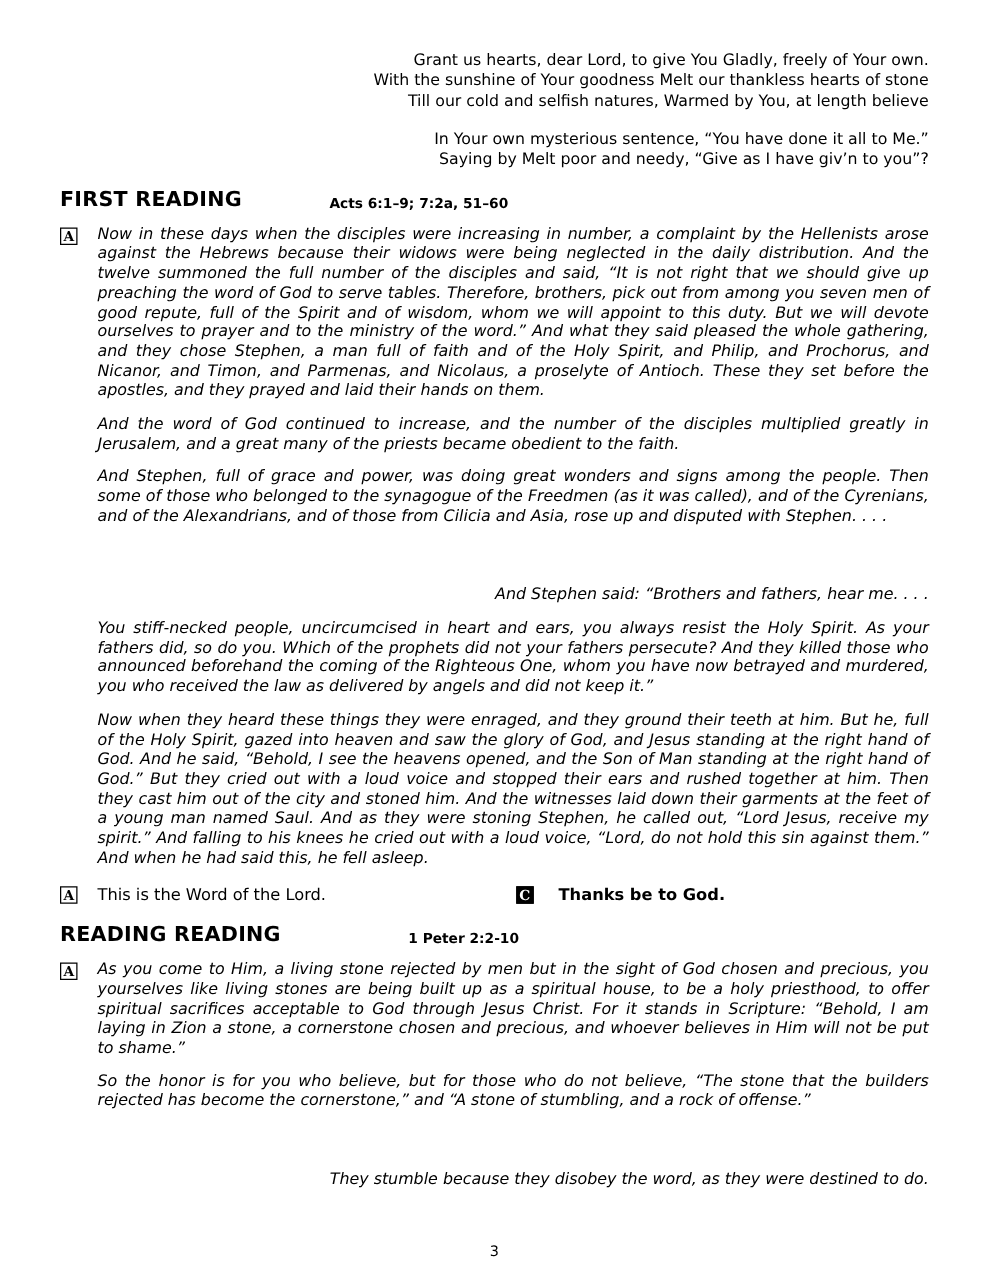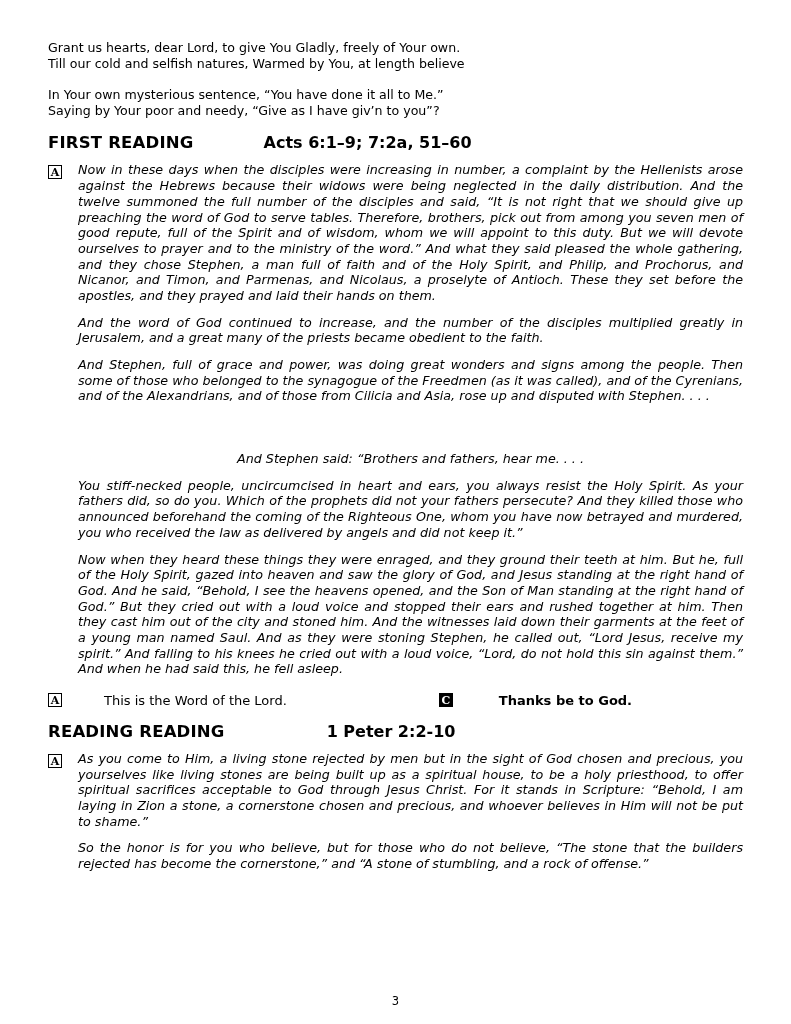--- a/index.html
+++ b/index.html
@@ -17,21 +17,21 @@
   .page {
     width: 791px;
     height: 1024px;
     box-sizing: border-box;
     padding: 40px 48px 20px 48px;
     position: relative;
   }
 
   
   .hymn {
-    text-align: left;
+    text-align: right;
     font-size: 12.6px;
     line-height: 1.30;
     margin: 0 auto;
     width: 100%;
   }
   .hymn .stanza {
     margin: 0 0 14px 0;
   }
   .hymn .line {
     white-space: pre-wrap;
@@ -44,21 +44,21 @@
     margin: 14px 0 10px 0;
   }
   .section-title {
     font-weight: bold;
     font-size: 16.5px;
     letter-spacing: 0.2px;
     white-space: nowrap;
   }
   .section-ref {
     font-weight: bold;
-    font-size: 16px;
+    font-size: 11px;
     margin-left: 70px;
   }
   .section-ref.epistle {
     margin-left: 102px;
   }
 
   
   .speaker-box {
     display: inline-block;
     border: 1.3px solid #000;
@@ -95,36 +95,35 @@
   p.para {
     margin: 0 0 11px 0;
     font-size: 12.7px;
     line-height: 1.235;
     text-align: justify;
     -webkit-hyphens: none;
     hyphens: none;
     font-style: italic;
   }
   p.para.last { margin-bottom: 0; }
-  p.para.noj { text-align: center; margin-top: 47px; }
+  p.para.noj { text-align: right; margin-top: 47px; }
 
   
   .response-line {
     display: flex;
     align-items: baseline;
     margin: 16px 0 12px 0;
     font-size: 13px;
   }
   .response-line .resp-marker {
     width: 30px;
     flex: 0 0 auto;
   }
   .response-line .resp-text {
     flex: 0 0 auto;
-    margin-left: 26px;
   }
   .response-line .resp-gap {
     flex: 0 0 auto;
     width: 152px;
   }
   .response-line .resp-marker2 {
     width: 34px;
     flex: 0 0 auto;
   }
   .response-line .resp-bold {
@@ -147,25 +146,26 @@
   }
 </style>
 </head>
 <body>
 
 <div class="page">
 
   <div class="hymn">
     <div class="stanza">
       <div class="line">Grant us hearts, dear Lord, to give You Gladly, freely of Your own.</div>
+      <div class="line">With the sunshine of Your goodness Melt our thankless hearts of stone</div>
       <div class="line">Till our cold and selfish natures, Warmed by You, at length believe</div>
     </div>
     <div class="stanza">
       <div class="line">In Your own mysterious sentence, “You have done it all to Me.”</div>
-      <div class="line">Saying by Your poor and needy, “Give as I have giv’n to you”?</div>
+      <div class="line">Saying by Melt poor and needy, “Give as I have giv’n to you”?</div>
     </div>
   </div>
 
   <div class="section-head">
     <div class="section-title">FIRST READING</div>
     <div class="section-ref">Acts 6:1–9; 7:2a, 51–60</div>
   </div>
 
   <div class="reading">
     <div class="marker">
@@ -199,17 +199,18 @@
     <div class="section-ref epistle">1 Peter 2:2-10</div>
   </div>
 
   <div class="reading epistle-body">
     <div class="marker">
       <span class="speaker-box">A</span>
     </div>
     <div class="body">
       <p class="para">As you come to Him, a living stone rejected by men but in the sight of God chosen and precious, you yourselves like living stones are being built up as a spiritual house, to be a holy priesthood, to offer spiritual sacrifices acceptable to God through Jesus Christ.  For it stands in Scripture: “Behold, I am laying in Zion a stone, a cornerstone chosen and precious, and  whoever believes in Him will not be put to shame.”</p>
       <p class="para">So the honor is for you who believe, but for those who do not believe, “The stone that the builders rejected has become the cornerstone,” and “A stone of stumbling, and a rock of offense.”</p>
+      <p class="para noj last">They stumble because they disobey the word, as they were destined to do.</p>
     </div>
   </div>
 
   <div class="page-number">3</div>
 </div>
 
 </body></html>

